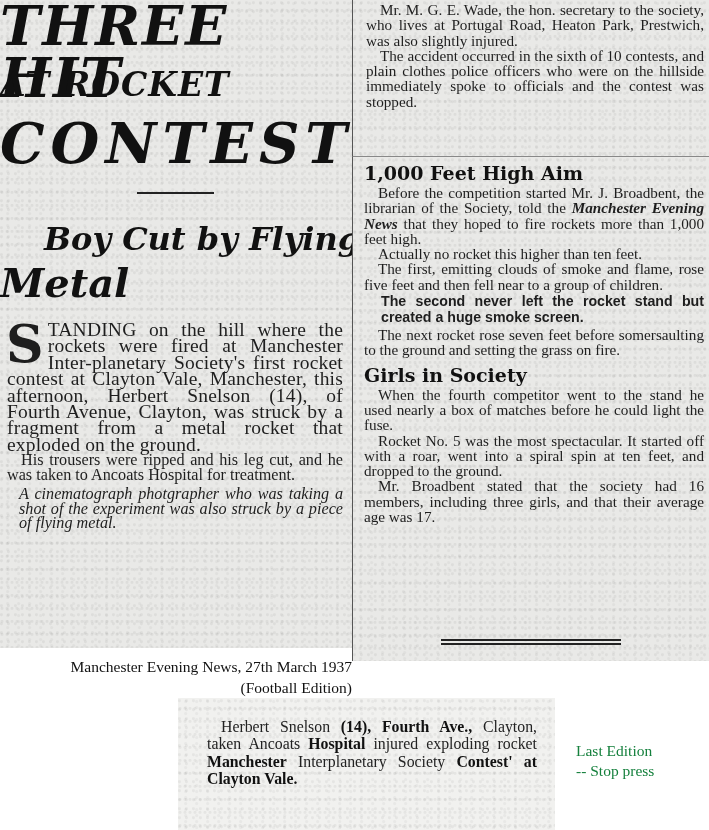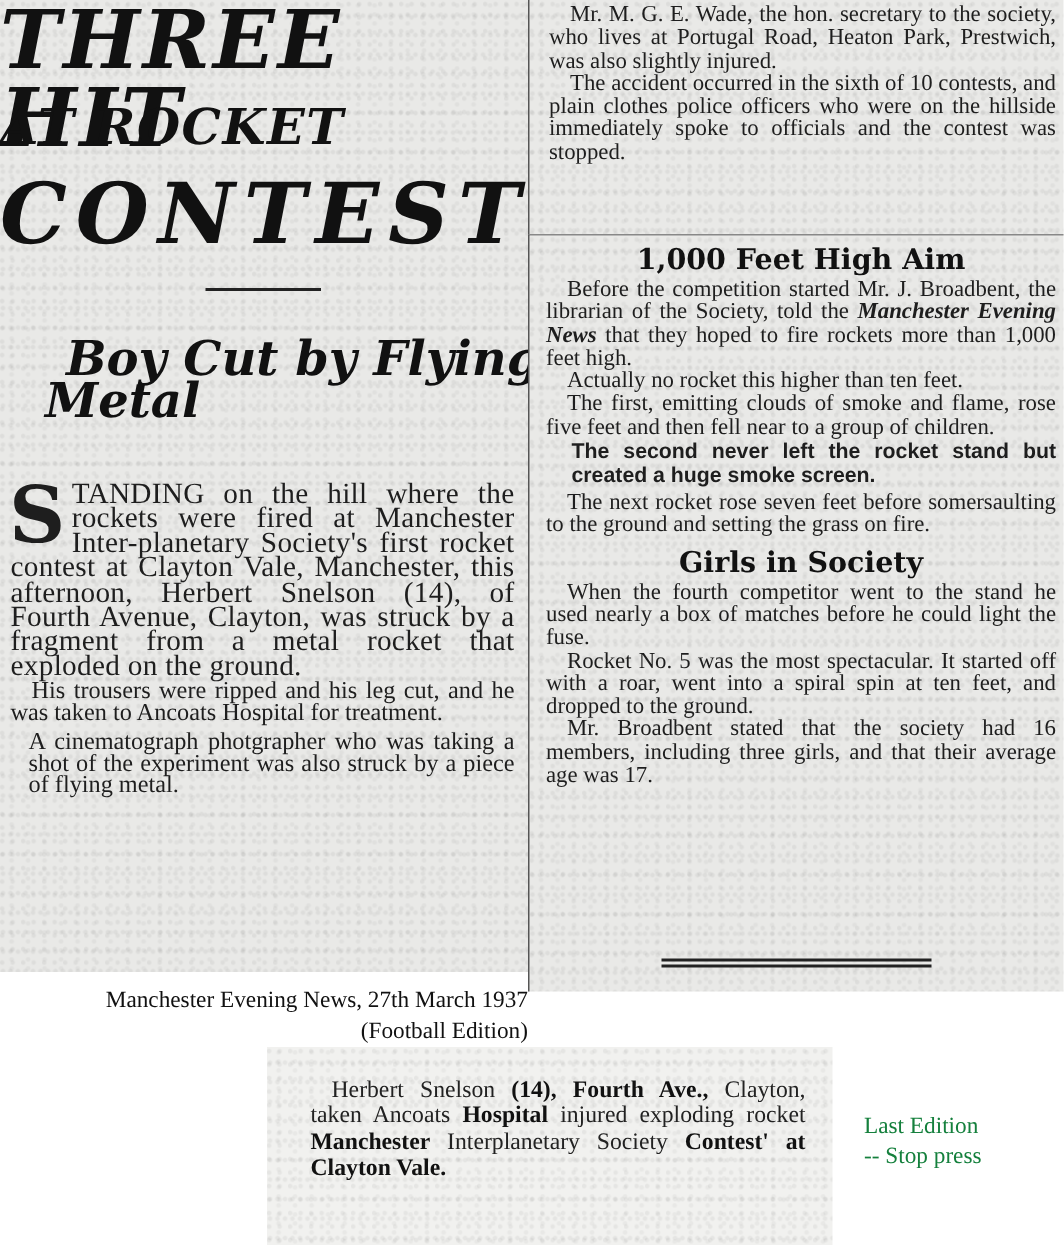--- a/index.html
+++ b/index.html
@@ -23,53 +23,53 @@
   .hl1 {
     position: absolute; left: 0; width: 352px; text-align: left;
     font-family: "DejaVu Serif", serif; font-weight: bold; font-style: italic;
     letter-spacing: 1px; color: #111;
   }
   #h-three { top: 0; font-size: 54px; line-height: 52px; letter-spacing: 2px; }
   #h-at { top: 66px; font-size: 33px; line-height: 38px; }
   #h-contest { top: 118px; font-size: 56px; line-height: 50px; letter-spacing: 6px; }
   #h-rule { position: absolute; left: 137px; top: 192px; width: 77px; height: 2px; background: #222; }
   #sub1 { top: 220px; font-size: 32px; line-height: 38px; letter-spacing: 0; padding-left: 44px; }
-  #sub2 { top: 248px; font-size: 32px; line-height: 38px; letter-spacing: 0; margin-left: 30px; }
+  #sub2 { top: 264px; font-size: 40px; line-height: 38px; letter-spacing: 0; }
 
   .body-text {
     position: absolute; font-family: "Liberation Serif", "DejaVu Serif", serif;
     color: #1e1e1e; text-align: justify;
   }
   #left-body {
     left: 7px; top: 322px; width: 336px; font-size: 18.5px; line-height: 16.4px;
   }
   #left-body p { margin: 0; }
   .dropcap {
     float: left; font-size: 52px; line-height: 40px; font-weight: bold;
     margin: 2px 4px 0 -1px; font-family: "DejaVu Serif", serif;
   }
   #left-body .lead { font-size: 19.5px; line-height: 16.4px; letter-spacing: 0.2px; }
   #left-body .p2, #left-body .p3 { font-size: 16.2px; line-height: 14.8px; text-indent: 14px; }
-  #left-body .p3 { margin-top: 4px; padding-left: 12px; text-indent: 0; }
+  #left-body .p3 { margin-top: 4px; padding-left: 12px; text-indent: 0; font-style: italic; }
 
   
   #caption {
     position: absolute; left: 0; top: 656px; width: 352px; text-align: right;
     font-family: "Liberation Serif", serif; font-size: 15.5px; line-height: 21px; color: #111;
   }
 
   
   #right-top { left: 352px; top: 0; width: 357px; height: 156px; border-left: 1px solid #555; }
   #right-bottom { left: 352px; top: 156px; width: 357px; height: 504px; border-left: 1px solid #555; border-top: 1px solid #888; }
   #right-top-body { left: 13px; top: 2px; width: 338px; font-size: 15.2px; line-height: 15.3px; }
   #right-top-body p, #right-bottom-body p { margin: 0; }
   .ind { text-indent: 14px; }
   .rh {
     font-family: "DejaVu Serif", serif; font-weight: bold; font-size: 19px;
-    line-height: 24px; text-align: center; color: #111;
+    line-height: 24px; text-align: left; color: #111;
   }
   #right-bottom-body { left: 11px; top: 4px; width: 340px; font-size: 15.2px; line-height: 15.3px; }
   .sans-bold {
     font-family: "Liberation Sans", "DejaVu Sans", sans-serif; font-weight: bold;
     font-size: 14.2px; line-height: 15.5px; padding-left: 17px; margin-top: 2px !important; margin-bottom: 2px !important;
   }
   .ital-bold { font-style: italic; font-weight: bold; }
   #rule-double { position: absolute; left: 88px; top: 482px; width: 180px; }
   #rule-double div { height: 2px; background: #222; margin-bottom: 2px; }
 

